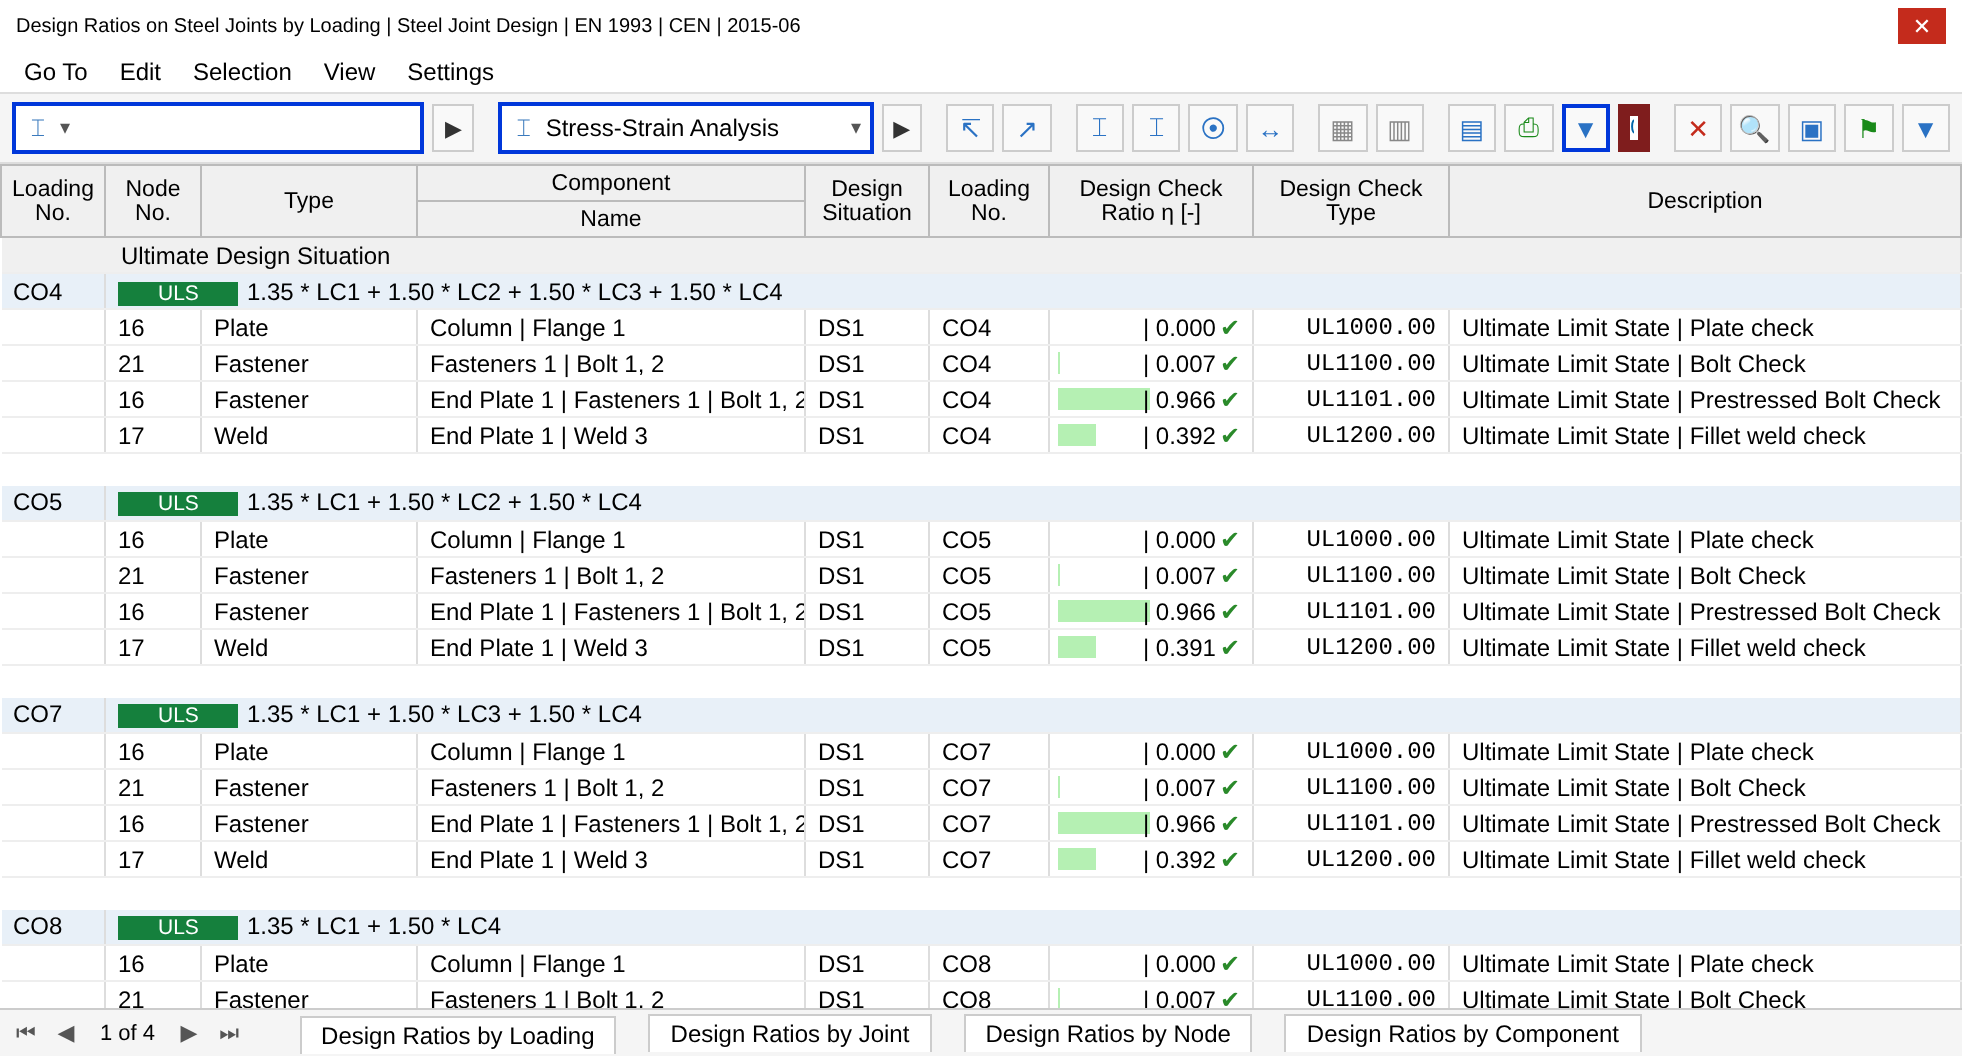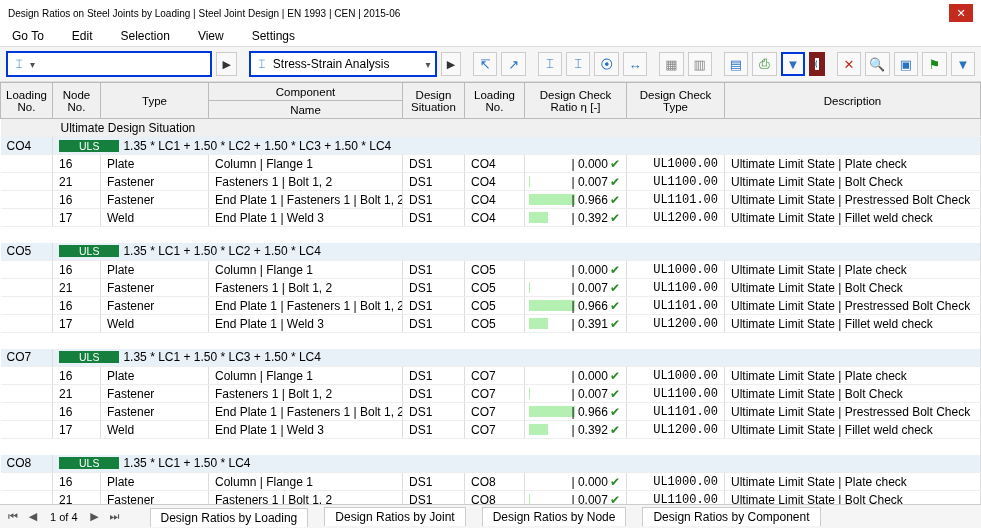--- a/index.html
+++ b/index.html
@@ -1,20 +1,20 @@
 <!DOCTYPE html>
 <html><head>
 <meta charset="utf-8">
 <style>
 * { box-sizing: border-box; margin: 0; padding: 0; }
 body { font-family: "Segoe UI", Tahoma, sans-serif; font-size: 12px; color: #000; background: #fff; width: 981px; height: 528px; overflow: hidden; display: flex; flex-direction: column; }
 .titlebar { display: flex; align-items: center; padding: 4px 8px; background: #fff; }
 .titlebar .title { flex: 1; font-size: 10px; }
 .close-btn { width: 24px; height: 18px; background: #c42b1c; color: #fff; display: flex; align-items: center; justify-content: center; font-size: 11px; cursor: pointer; }
-.menubar { display: flex; gap: 28px; padding: 3px 12px; background: #fff; font-size: 12px; }
+.menubar { display: flex; gap: 16px; padding: 3px 12px; background: #fff; font-size: 12px; }
 .menubar span { cursor: pointer; }
 .toolbar { display: flex; align-items: center; gap: 4px; padding: 4px 6px; background: #f5f5f5; border-top: 1px solid #ddd; border-bottom: 1px solid #ddd; }
 .dropdown { display: flex; align-items: center; background: #fff; border: 2px solid #0037da; height: 26px; padding: 0 4px; cursor: pointer; }
 .dropdown.dd1 { width: 220px; }
 .dropdown.dd2 { width: 200px; }
 .dd-icon { width: 14px; height: 14px; margin-right: 4px; display: inline-flex; align-items: center; justify-content: center; color: #3a7abd; }
 .dd-text { flex: 1; font-size: 12px; }
 .dd-caret { color: #555; font-size: 10px; }
 .nav-btn { width: 22px; height: 24px; background: #f9f9f9; border: 1px solid #ccc; display: flex; align-items: center; justify-content: center; cursor: pointer; font-size: 11px; color: #333; }
 .tool-btn { width: 26px; height: 24px; background: #f9f9f9; border: 1px solid #ccc; display: flex; align-items: center; justify-content: center; cursor: pointer; font-size: 13px; }

